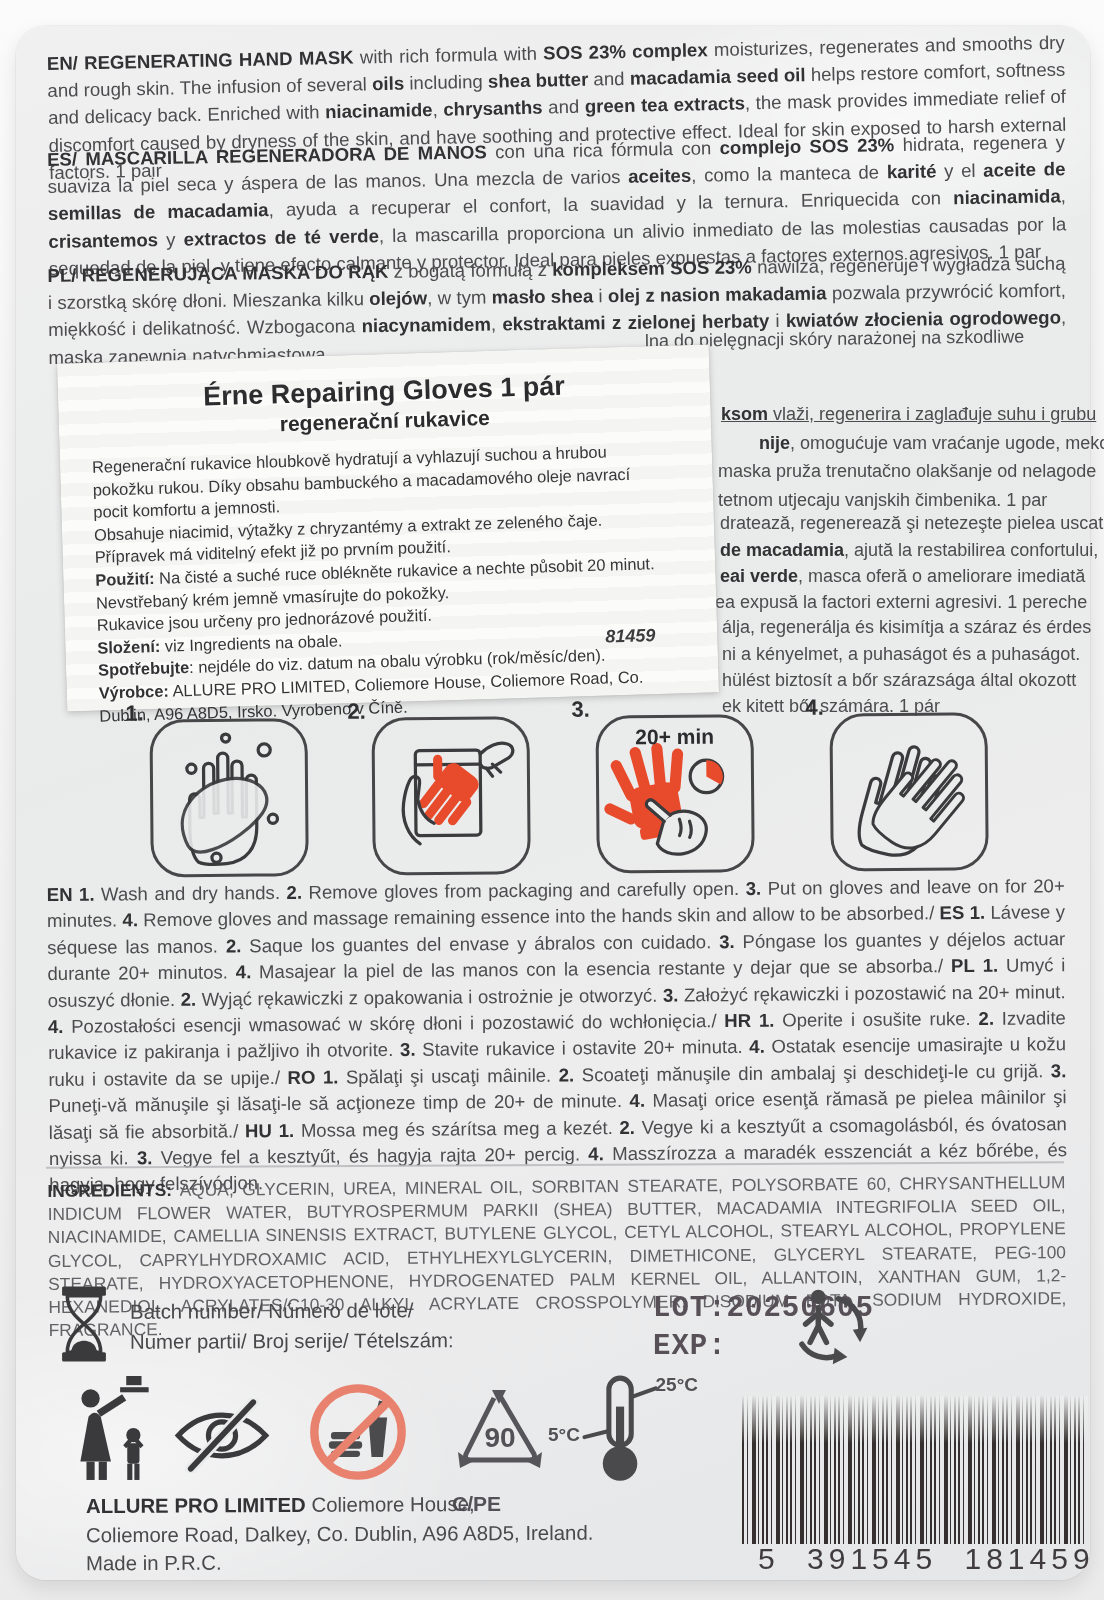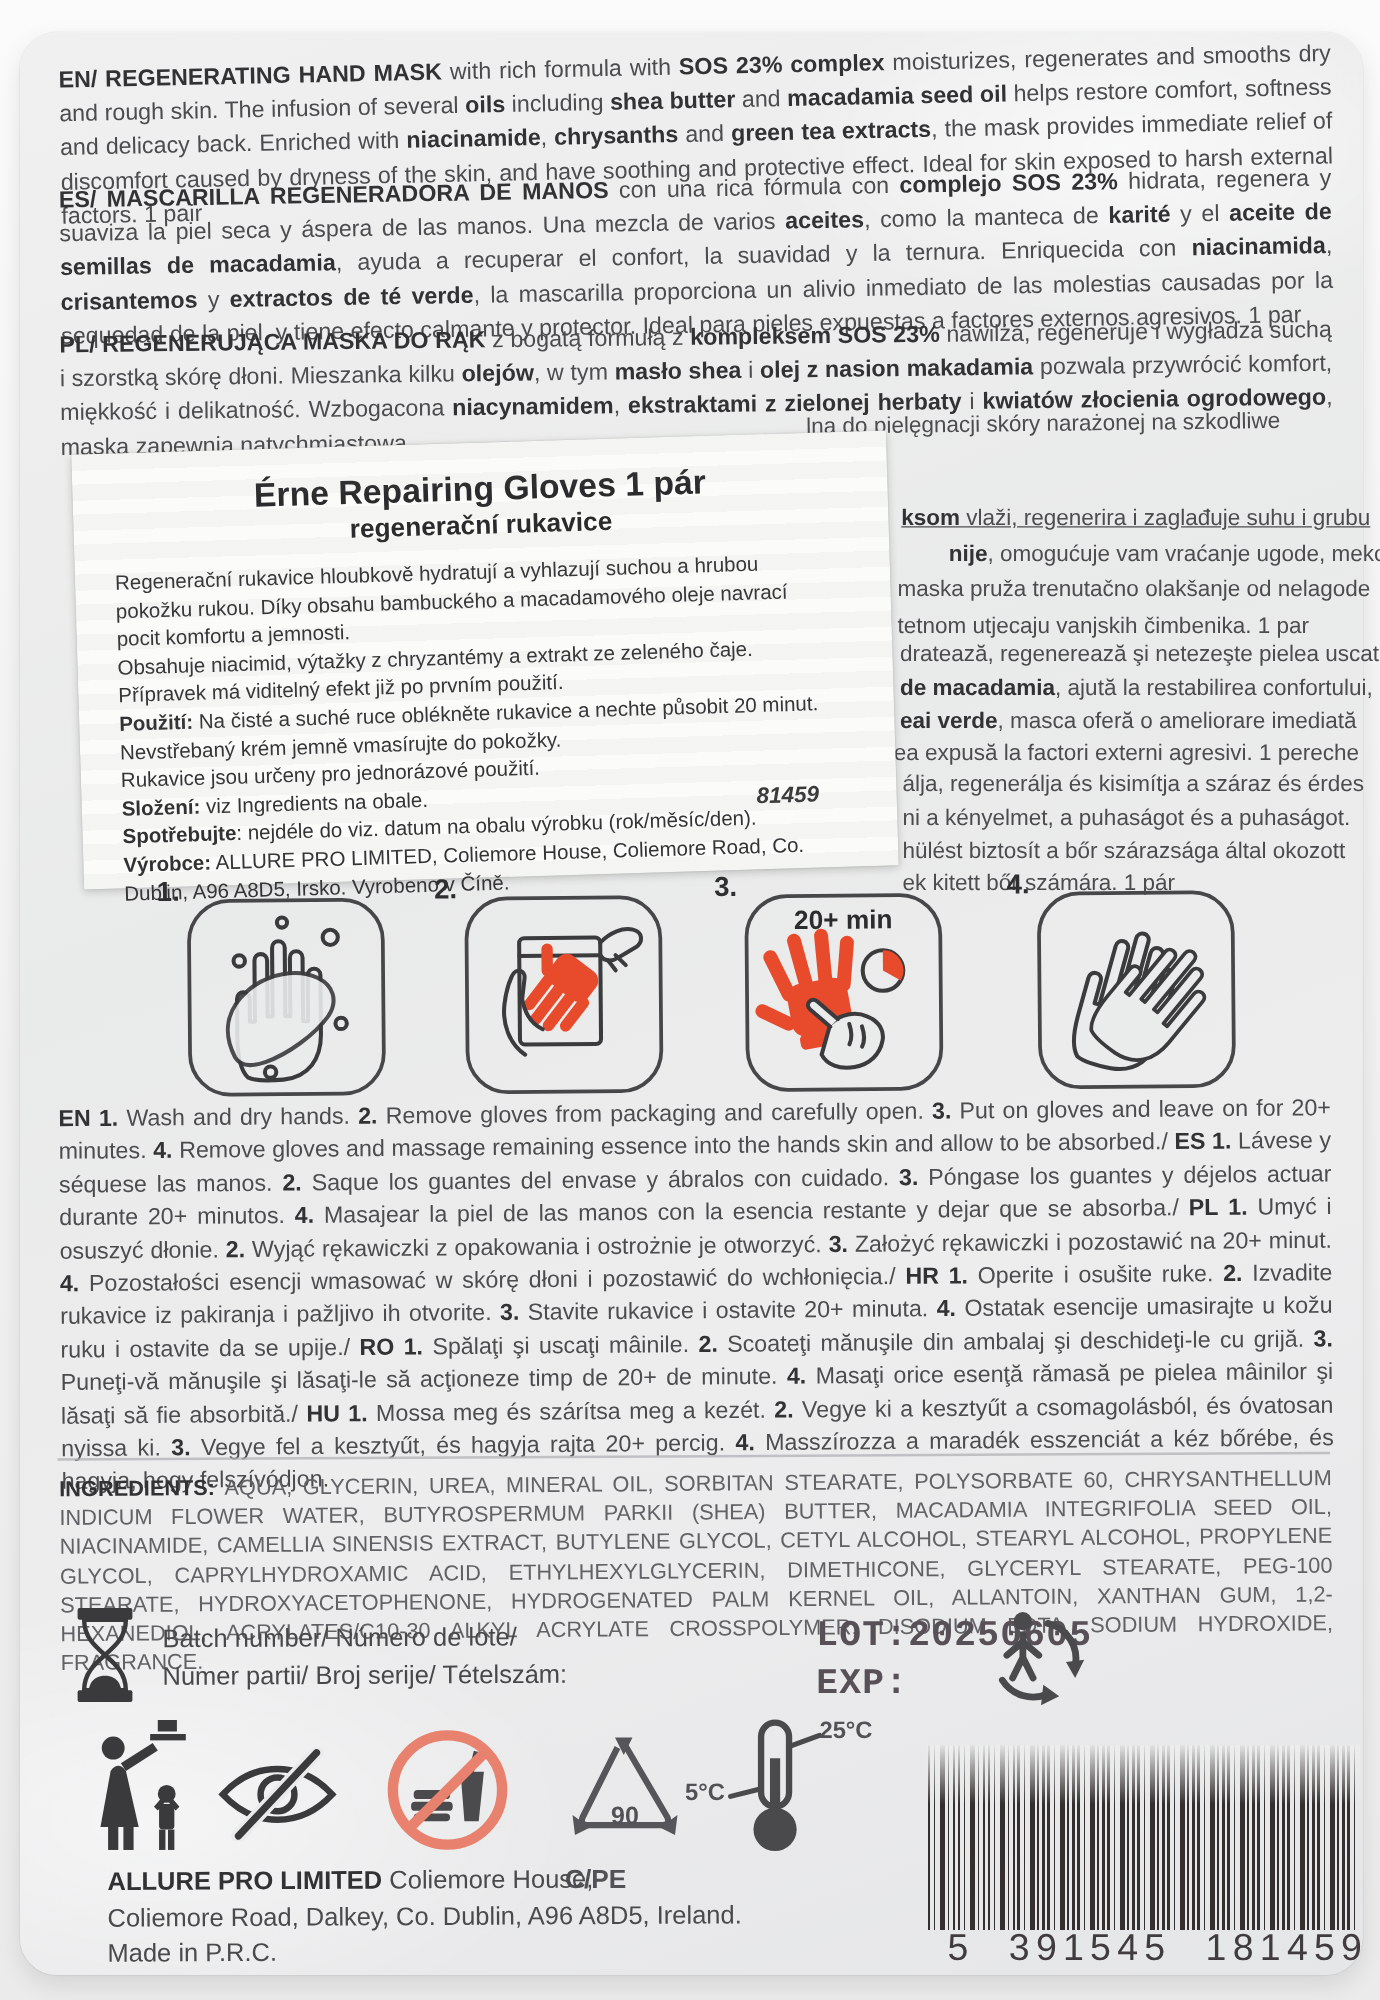--- a/index.html
+++ b/index.html
@@ -232,21 +232,21 @@
     </svg>
   </div>
 
   <div class="icon-wrap" style="left:452px;top:1384px;width:96px;height:130px;">
     <svg viewBox="0 0 96 88" width="96" height="88" fill="none" stroke="#55555a" stroke-width="5" stroke-linejoin="round">
       <path d="M48,12 L82,70 Q84,76 78,76 L18,76 Q12,76 14,70 L42,14"></path>
       <polygon points="40,6 54,6 47,20" fill="#55555a" stroke="none"></polygon>
       <polygon points="6,68 20,78 8,84" fill="#55555a" stroke="none"></polygon>
       <polygon points="90,68 76,78 88,84" fill="#55555a" stroke="none"></polygon>
     </svg>
-    <div class="ovl" style="left:0;top:38px;width:96px;text-align:center;font-size:20px;margin-top:20px;">90</div>
+    <div class="ovl" style="left:0;top:38px;width:96px;text-align:center;font-size:28px;">90</div>
     <div class="ovl" style="left:0;top:108px;width:96px;text-align:left;font-size:21px;">C/PE</div>
   </div>
 
   <div class="icon-wrap" style="left:556px;top:1374px;width:130px;height:112px;">
     <svg viewBox="0 0 120 110" width="122" height="112" fill="none" stroke="#4a4a4d" stroke-width="5" stroke-linecap="round">
       <rect x="52" y="4" width="22" height="66" rx="11"></rect>
       <rect x="59" y="32" width="8" height="40" fill="#4a4a4d" stroke="none"></rect>
       <circle cx="63" cy="88" r="17" fill="#4a4a4d" stroke="none"></circle>
       <path d="M76,22 L98,14" stroke-width="4"></path>
       <path d="M28,62 L52,56" stroke-width="4"></path>

